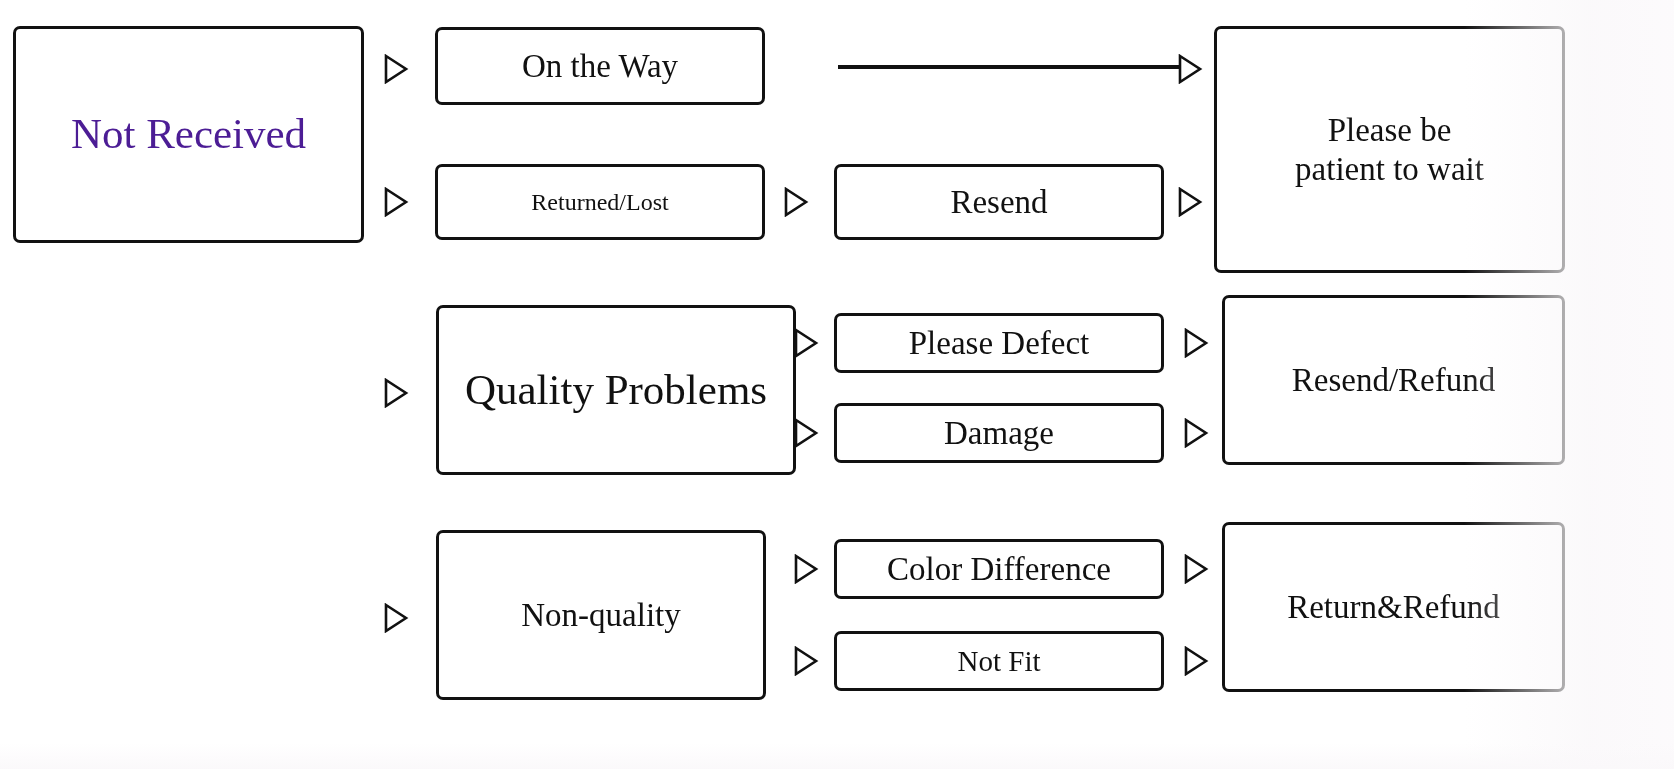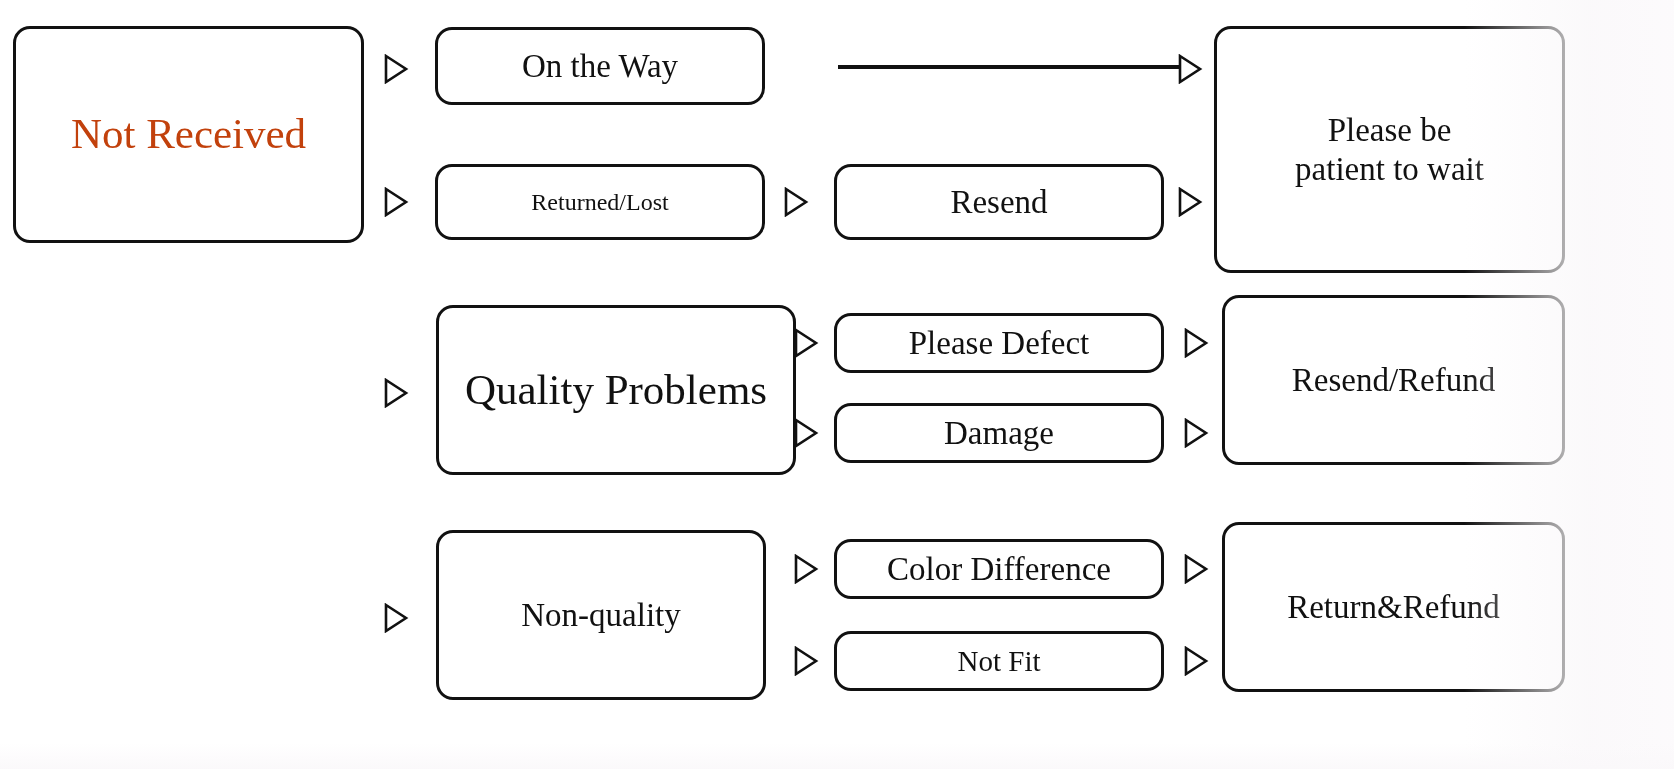--- a/index.html
+++ b/index.html
@@ -34,39 +34,39 @@
     bottom: 0;
     width: 1674px;
     height: 26px;
     background: linear-gradient(to bottom, rgba(252,251,252,0) 0%, rgba(250,248,250,0.9) 100%);
     pointer-events: none;
   }
 
   .node {
     position: absolute;
     border: 3px solid #111111;
-    border-radius: 17px;
+    border-radius: 7px;
     background: transparent;
     display: flex;
     align-items: center;
     justify-content: center;
     text-align: center;
     color: #111111;
     line-height: 1.18;
     padding: 2px 8px;
     white-space: pre-line;
   }
   .node.root {
     border-width: 3px;
   }
   .node .label {
     display: block;
     width: 100%;
   }
-  .accent { color: #c2410c; }
+  .accent { color: #4c1d95; }
 
   .arrow {
     position: absolute;
     color: #111111;
     line-height: 1;
     display: flex;
     align-items: center;
     justify-content: center;
     user-select: none;
   }

